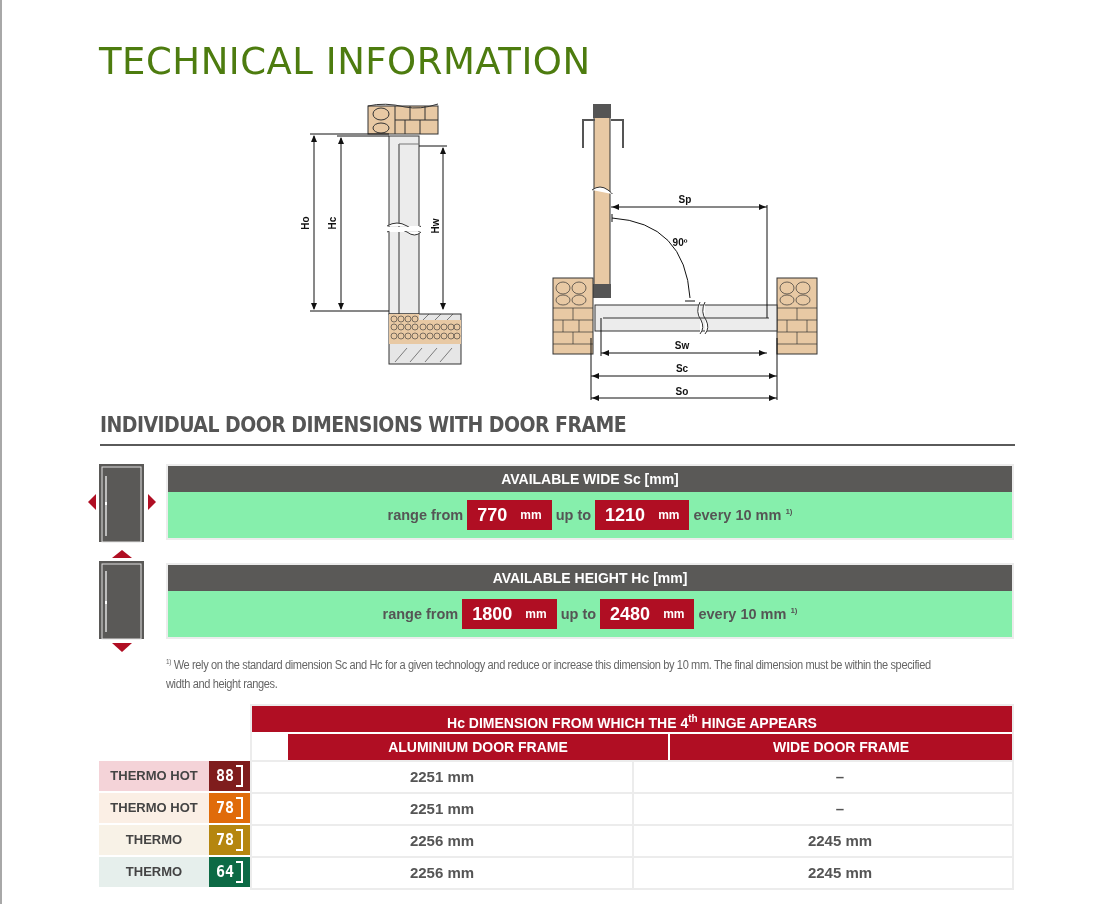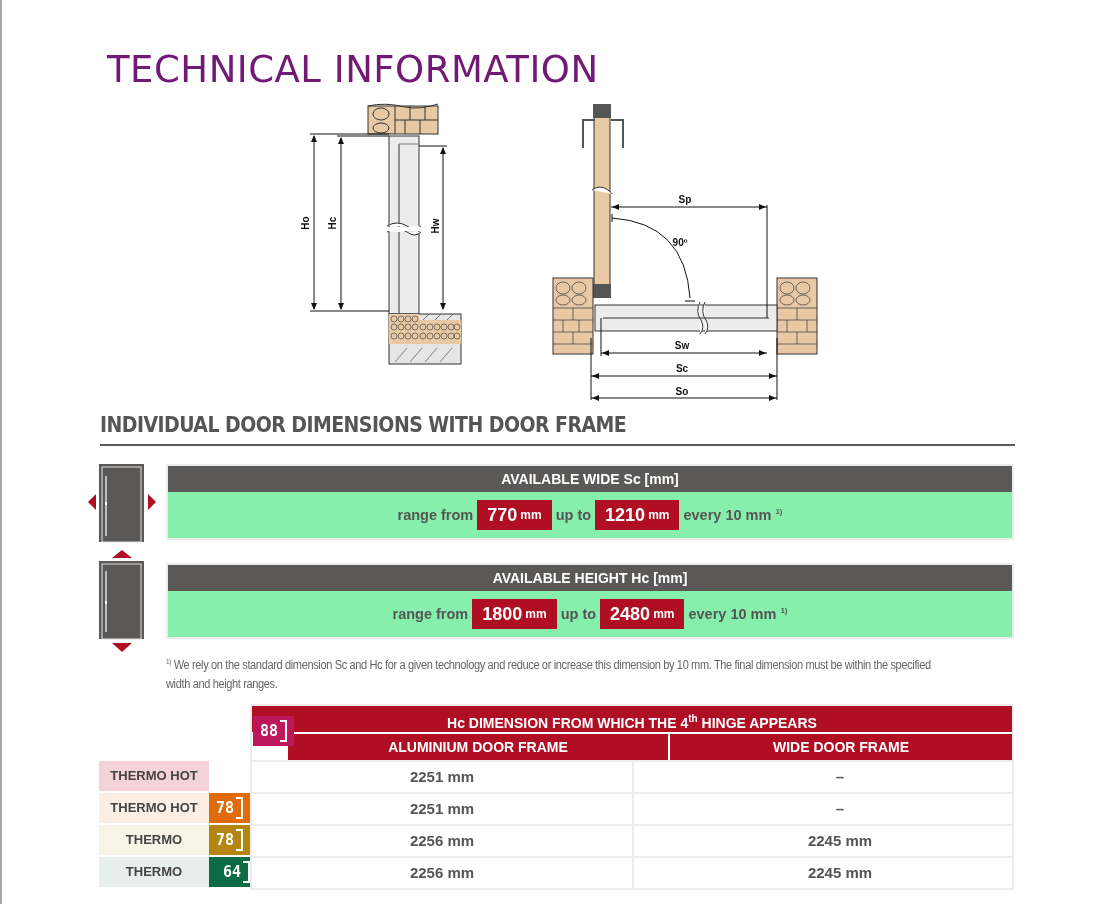--- a/index.html
+++ b/index.html
@@ -1,30 +1,30 @@
 <!DOCTYPE html>
 <html><head>
 <meta charset="utf-8">
 <style>
   html, body { margin:0; padding:0; }
   body { width:1111px; height:904px; background:#ffffff; position:relative; overflow:hidden;
          font-family:"Liberation Sans", sans-serif; color:#4a4a4a; }
   .left-edge { position:absolute; left:0; top:0; width:2px; height:904px; background:#a8a8a8; }
-  .title { position:absolute; left:99px; top:40px; font-size:37px; color:#701a75; letter-spacing:0.5px;
-           font-family:"DejaVu Sans", sans-serif; font-weight:normal; margin:8px; }
+  .title { position:absolute; left:99px; top:40px; font-size:37px; color:#4d7c0f; letter-spacing:0.5px;
+           font-family:"DejaVu Sans", sans-serif; font-weight:normal; margin:0; }
   .diagram { position:absolute; }
   .subtitle { position:absolute; left:100px; top:413px; font-size:21px; font-weight:bold; color:#555;
               font-family:"DejaVu Sans", sans-serif; letter-spacing:-0.6px; transform:scaleX(0.9); transform-origin:left; margin:0; }
   .sub-rule { position:absolute; left:100px; top:444px; width:915px; height:2px; background:#5a5a5a; }
 
   .door-icon { position:absolute; }
   .range-box { position:absolute; left:166px; width:848px; border:2px solid #ececec; background:#86efac; box-sizing:border-box; }
   .range-head { background:#5a5957; color:#fff; font-weight:bold; text-align:center; height:26px; line-height:26px; font-size:14px; }
   .range-body { height:46px; display:flex; align-items:center; justify-content:center; font-size:14.5px; font-weight:bold; color:#555; gap:4px; }
-  .pill { background:#b00e23; color:#fff; height:30px; line-height:30px; padding:0 10px; display:inline-flex; align-items:flex-end; gap:3px; }
+  .pill { background:#b00e23; color:#fff; height:30px; line-height:30px; padding:0 10px; display:inline-flex; align-items:flex-end; gap:13px; }
   .pill .num { font-size:18px; font-weight:bold; }
   .pill .unit { font-size:12px; font-weight:bold; }
   .sup { font-size:8px; vertical-align:super; }
 
   .footnote { position:absolute; left:166px; top:652px; width:850px; font-size:12px; color:#666; line-height:19px;
               font-family:"Liberation Sans", sans-serif; letter-spacing:-0.4px; transform:scaleX(0.92); transform-origin:left; }
   .footnote .fsup { font-size:7px; vertical-align:super; }
 
   .hinge-table { position:absolute; left:250px; top:704px; width:764px; border:2px solid #ececec; box-sizing:border-box; }
   .ht-head1 { background:#b00e23; color:#fff; font-weight:bold; text-align:center; height:26px; line-height:26px; font-size:14px; }
@@ -285,34 +285,34 @@
     <div class="c1">2256 mm</div>
     <div class="c2">2245 mm</div>
   </div>
   <div class="ht-row">
     <div class="c1">2256 mm</div>
     <div class="c2">2245 mm</div>
   </div>
 </div>
 
 <div class="prod-label" style="top: 761px; background: rgb(244, 211, 216);">THERMO HOT</div>
-<div class="prod-badge" style="top: 716px; background: #be185d; margin-left: 44px;">
+<div class="prod-badge" style="top: 761px; background: #7f1d1d;">
     <span>88</span>
     <span class="bracket"></span>
   </div>
 
 <div class="prod-label" style="top: 793px; background: rgb(251, 239, 229);">THERMO HOT</div>
 <div class="prod-badge" style="top: 793px; background: rgb(224, 107, 10);">
     <span>78</span>
     <span class="bracket"></span>
   </div>
 
 <div class="prod-label" style="top: 825px; background: rgb(248, 242, 231);">THERMO</div>
 <div class="prod-badge" style="top: 825px; background: rgb(181, 134, 15);">
     <span>78</span>
     <span class="bracket"></span>
   </div>
 
 <div class="prod-label" style="top: 857px; background: rgb(230, 239, 236);">THERMO</div>
-<div class="prod-badge" style="top: 857px; background: rgb(12, 106, 69); justify-content: flex-end;">
+<div class="prod-badge" style="top: 857px; background: rgb(12, 106, 69);">
     <span>64</span>
     <span class="bracket"></span>
   </div>
 
 </body></html>

